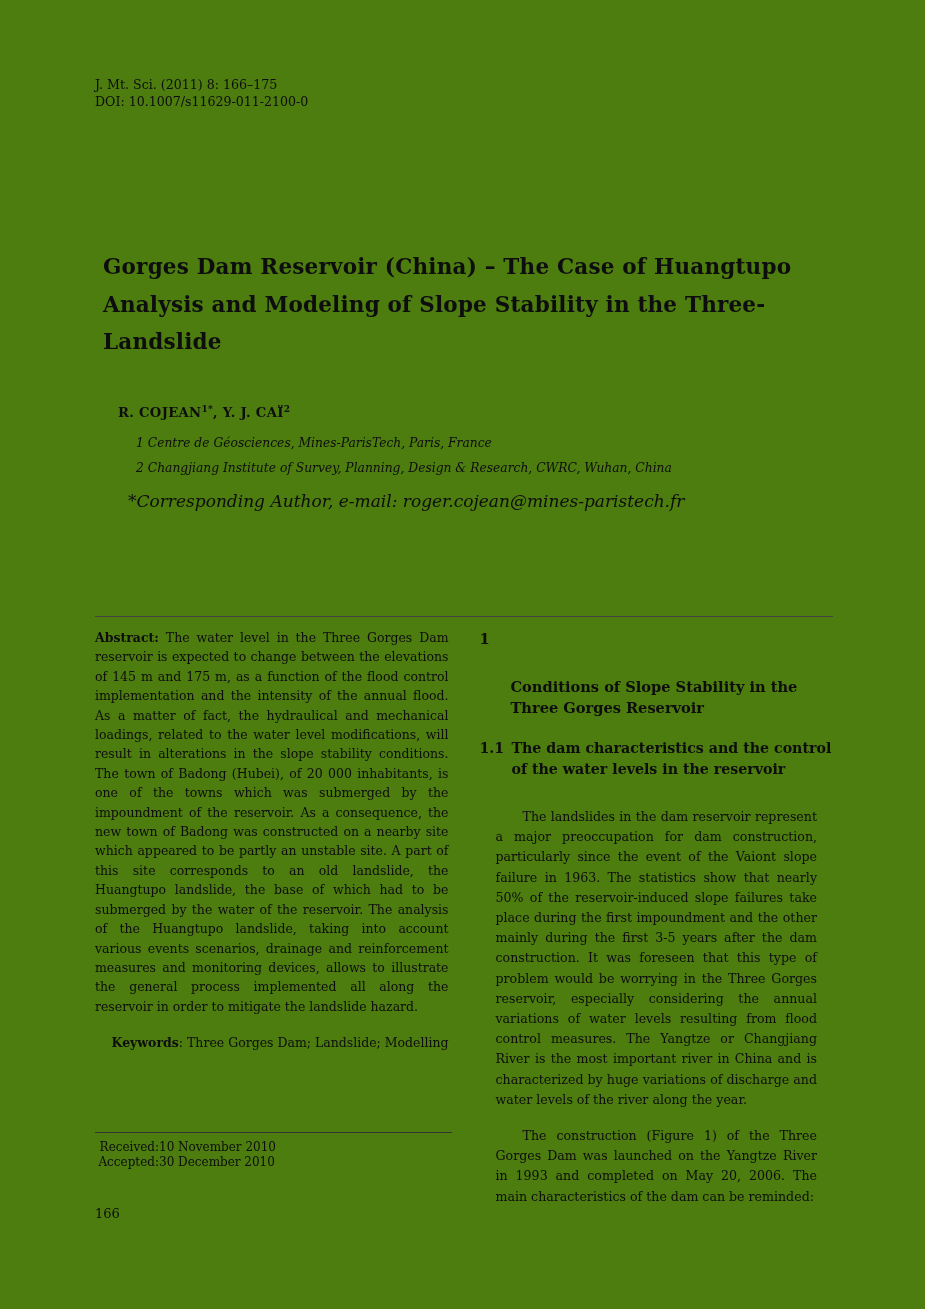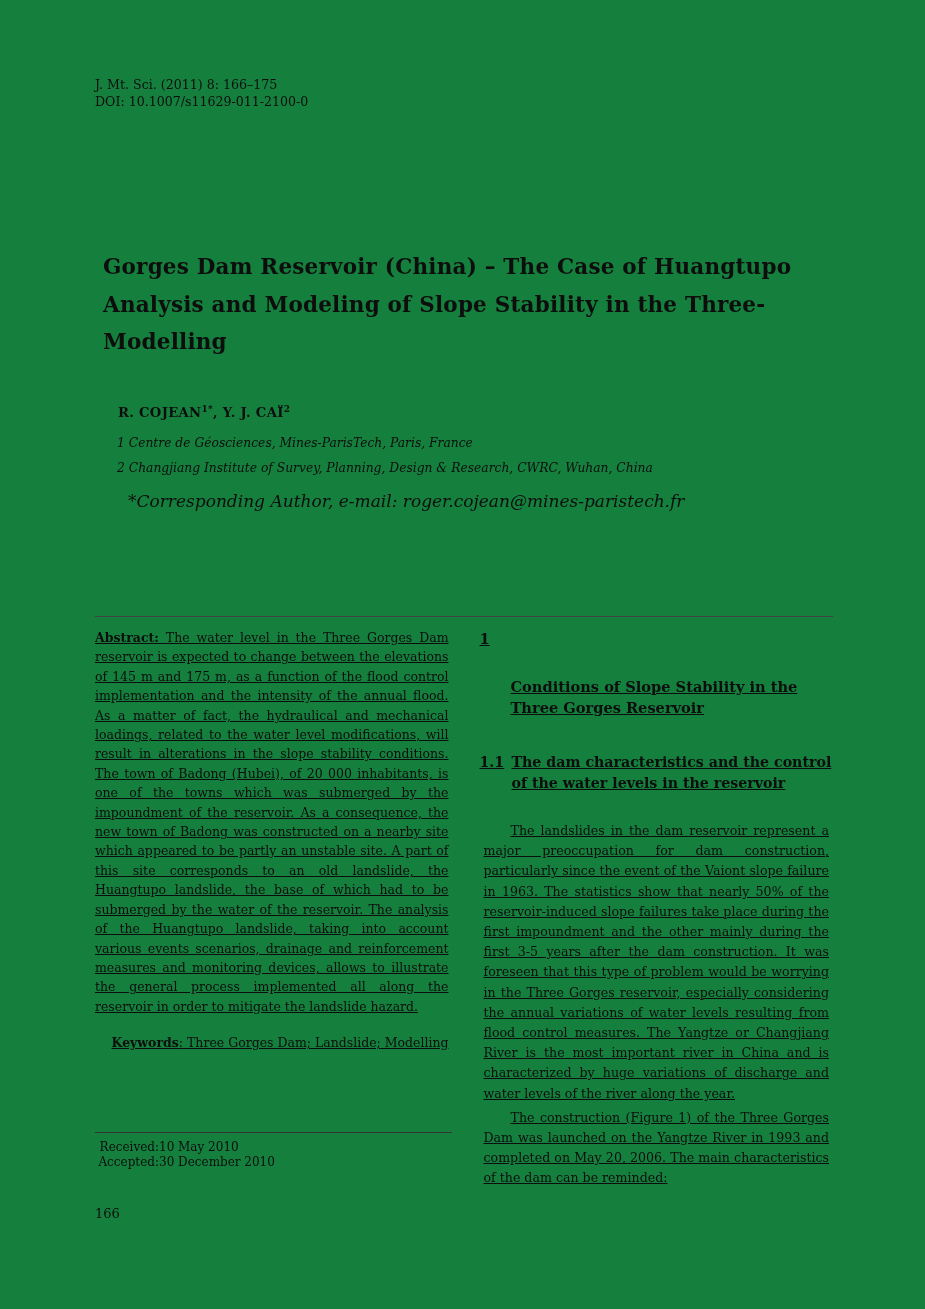--- a/index.html
+++ b/index.html
@@ -1,80 +1,80 @@
 <!DOCTYPE html>
 <html><head>
 <meta charset="utf-8">
 <style>
   html,body { margin:0; padding:0; background:#e8e8e8; }
   #page {
     position:relative;
     width:925px; height:1309px;
-    background:#15803d;
+    background:#4d7c0f;
     font-family:"DejaVu Serif","Liberation Serif",serif;
     color:#0d0d0d;
     margin:0 auto;
     overflow:hidden;
   }
   .header-block {
     position:absolute; left:95px; top:76px;
     font-size:12.6px; line-height:17px;
   }
   .paper-title {
     position:absolute; left:103px; top:248px; width:745px;
     font-size:21.5px; font-weight:bold; line-height:37.5px;
     letter-spacing:0.2px;
   }
   .authors-line {
     position:absolute; left:118px; top:404px;
     font-size:13.2px; font-weight:bold; letter-spacing:0.3px;
   }
   .sup { font-size:9px; vertical-align:5px; }
   .affiliations {
-    position:absolute; left:117px; top:431px;
+    position:absolute; left:136px; top:431px;
     font-size:12.3px; font-style:italic; line-height:24.5px;
   }
   .corresponding {
     position:absolute; left:128px; top:491px;
     font-size:17px; font-style:italic;
   }
   .copyright {
     position:absolute; left:138px; top:543px;
     font-size:12.2px;
   }
   .top-rule {
     position:absolute; left:95px; top:616px; width:738px;
     border-top:1px solid #444; height:0;
   }
   .columns {
     position:absolute; left:95px; top:628px; width:738px;
     display:flex; gap:31px;
   }
-  .col { flex:1; min-width:0;text-decoration:underline; }
+  .col { flex:1; min-width:0; }
   .abstract, .keywords {
     font-size:12.5px; line-height:19.4px; text-align:justify;
   }
   .keywords { margin-top:17px; text-align:right; }
   .bold { font-weight:bold; }
   .sec-heading {
     display:flex; font-weight:bold;
     font-size:14.6px; line-height:21px;
   }
   .sec-heading .sec-num { flex:0 0 31px; }
   .sec-heading .sec-text { flex:1;margin-top:48px; }
   .subsec-heading {
     display:flex; font-weight:bold;
     font-size:14.2px; line-height:21px;
-    margin-top:34px;
+    margin-top:20px;
   }
   .subsec-heading .sec-num { flex:0 0 32px; }
   .subsec-heading .sec-text { flex:1; }
   .body-par {
     font-size:12.6px; line-height:20.2px; text-align:justify;
-    text-indent:27px; margin:4px;
+    text-indent:27px; margin:16px;
   }
   .body-par.first { margin-top:27px; }
   .footnote-block {
     position:absolute; left:95px; top:1132px; width:357px;
     border-top:1px solid #333; padding-top:7px;
     font-size:12px; line-height:15px;
   }
   .footnote-line .fn-label { font-weight:normal; display:inline-block; min-width:64px;text-align:right; }
   .page-number {
     position:absolute; left:95px; top:1206px;
@@ -87,21 +87,21 @@
 <div id="page">
 
   <div class="header-block">
     <div>J. Mt. Sci. (2011) 8: 166–175</div>
     <div>DOI: 10.1007/s11629-011-2100-0</div>
   </div>
 
   <div class="paper-title">
     <div>Gorges Dam Reservoir (China) – The Case of Huangtupo</div>
     <div>Analysis and Modeling of Slope Stability in the Three-</div>
-    <div>Modelling</div>
+    <div>Landslide</div>
   </div>
 
   <div class="authors-line">
     <span>R. COJEAN</span><span class="sup">1*</span><span>, </span><span>Y. J. CAÏ</span><span class="sup">2</span>
   </div>
 
   <div class="affiliations">
     <div>1 Centre de Géosciences, Mines-ParisTech, Paris, France</div>
     <div>2 Changjiang Institute of Survey, Planning, Design &amp; Research, CWRC, Wuhan, China</div>
   </div>
@@ -132,21 +132,21 @@
         <span class="sec-text">The dam characteristics and the control of the water levels in the reservoir</span>
       </div>
       <p class="body-par first">The landslides in the dam reservoir represent a major preoccupation for dam construction, particularly since the event of the Vaiont slope failure in 1963. The statistics show that nearly 50% of the reservoir-induced slope failures take place during the first impoundment and the other mainly during the first 3-5 years after the dam construction. It was foreseen that this type of problem would be worrying in the Three Gorges reservoir, especially considering the annual variations of water levels resulting from flood control measures. The Yangtze or Changjiang River is the most important river in China and is characterized by huge variations of discharge and water levels of the river along the year.</p>
       <p class="body-par">The construction (Figure 1) of the Three Gorges Dam was launched on the Yangtze River in 1993 and completed on May 20, 2006. The main characteristics of the dam can be reminded:</p>
     </div>
 
   </div>
 
   <div class="footnote-block">
     <div class="footnote-line">
-      <span class="fn-label">Received:</span><span>10 May 2010</span>
+      <span class="fn-label">Received:</span><span>10 November 2010</span>
     </div>
     <div class="footnote-line">
       <span class="fn-label">Accepted:</span><span>30 December 2010</span>
     </div>
   </div>
 
   <div class="page-number">166</div>
 
 </div>
 

